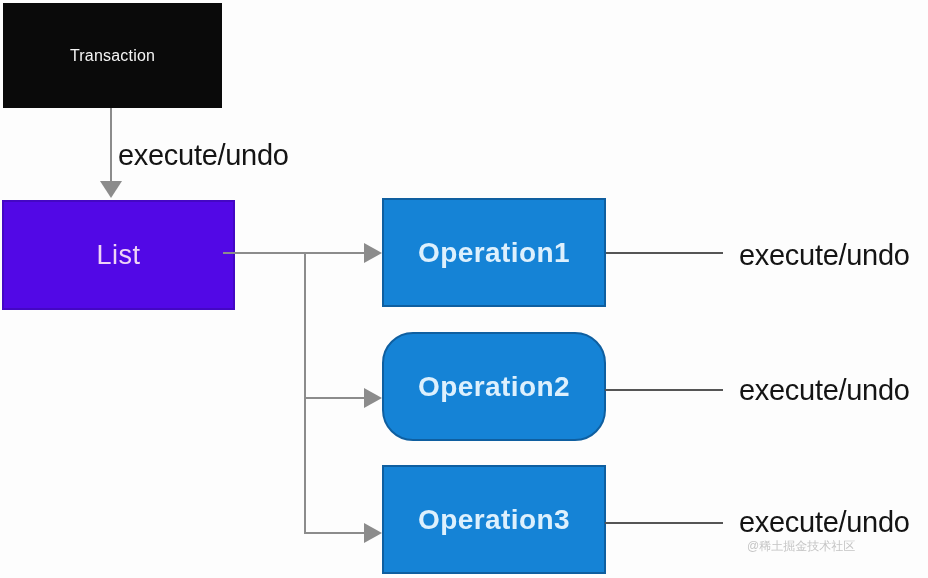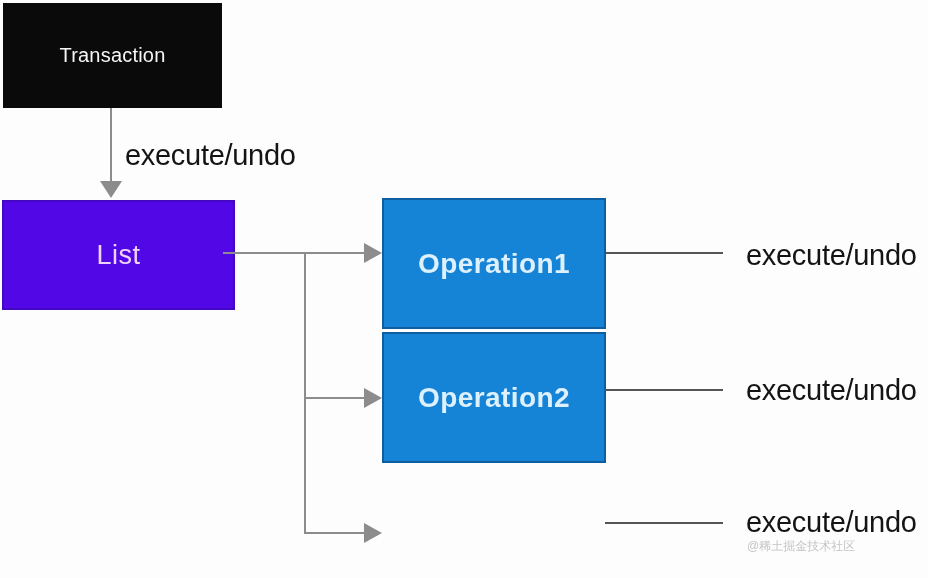--- a/index.html
+++ b/index.html
@@ -33,38 +33,38 @@
     position: absolute;
     display: flex;
     align-items: center;
     justify-content: center;
     text-align: center;
   }
   .node-transaction {
     left: 3px; top: 3px; width: 219px; height: 105px;
     background: var(--transaction-bg);
     color: var(--transaction-fg);
-    font-size: 20px; font-weight: 500; letter-spacing: 0.2px;
+    font-size: 16px; font-weight: 500; letter-spacing: 0.2px;
   }
   .node-list {
     left: 2px; top: 200px; width: 233px; height: 110px;
     background: var(--list-bg);
     border: 2px solid var(--list-border);
     color: var(--list-fg);
     font-size: 27px; font-weight: 500; letter-spacing: 0.5px;
   }
   .node-operation {
-    width: 224px; height: 131px;
+    width: 224px; height: 109px;
     background: var(--operation-bg);
     border: 2px solid var(--operation-border);
     color: var(--operation-fg);
     font-size: 28px; font-weight: 600; letter-spacing: 0.4px;
   }
   .node-op1 { left: 382px; top: 198px; }
-  .node-op2 { left: 382px; top: 332px; }
+  .node-op2 { left: 382px; top: 332px; border-radius: 31px; }
   .node-op3 { left: 382px; top: 465px; }
 
   .line { position: absolute; background: var(--connector); }
   .line.dark { background: var(--line-dark); }
 
   
   .stem-down   { left: 110px; top: 108px; width: 2px; height: 76px; }
   
   .h-list-op1  { left: 223px; top: 252px; width: 143px; height: 2px; }
   .v-trunk     { left: 304px; top: 252px; width: 2px;  height: 281px; }
@@ -92,21 +92,20 @@
   .ah-op3  { left: 364px; top: 523px; }
 
   .edge-label {
     position: absolute;
     color: var(--label-color);
     font-size: 29px;
     font-weight: 500;
     letter-spacing: -0.3px;
     white-space: nowrap;
     line-height: 34px;
-    margin-left: 7px;
   }
   .lbl-top  { left: 118px; top: 138px; }
   .lbl-out1 { left: 739px; top: 238px; }
   .lbl-out2 { left: 739px; top: 373px; }
   .lbl-out3 { left: 739px; top: 505px; }
 
   .watermark {
     position: absolute;
     left: 747px; top: 538px;
     color: var(--watermark-color);
@@ -140,20 +139,23 @@
   <div class="arrowhead right ah-op1"></div>
   <div class="arrowhead right ah-op2"></div>
   <div class="arrowhead right ah-op3"></div>
 
   <div class="node node-operation node-op1">
     <span>Operation1</span>
   </div>
   <div class="node node-operation node-op2">
     <span>Operation2</span>
   </div>
+  <div class="node node-operation node-op3">
+    <span>Operation3</span>
+  </div>
 
   <div class="line dark h-out1"></div>
   <div class="line dark h-out2"></div>
   <div class="line dark h-out3"></div>
 
   <div class="edge-label lbl-out1">execute/undo</div>
   <div class="edge-label lbl-out2">execute/undo</div>
   <div class="edge-label lbl-out3">execute/undo</div>
 
   <div class="watermark">@稀土掘金技术社区</div>

